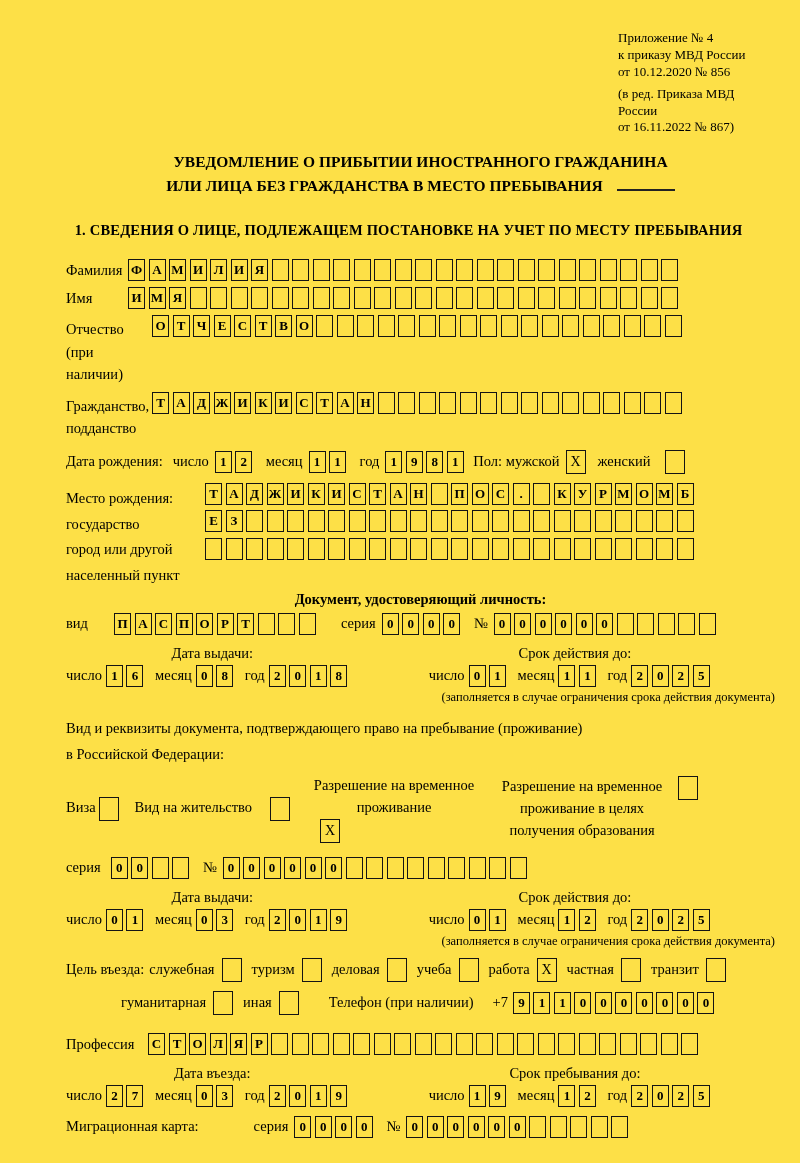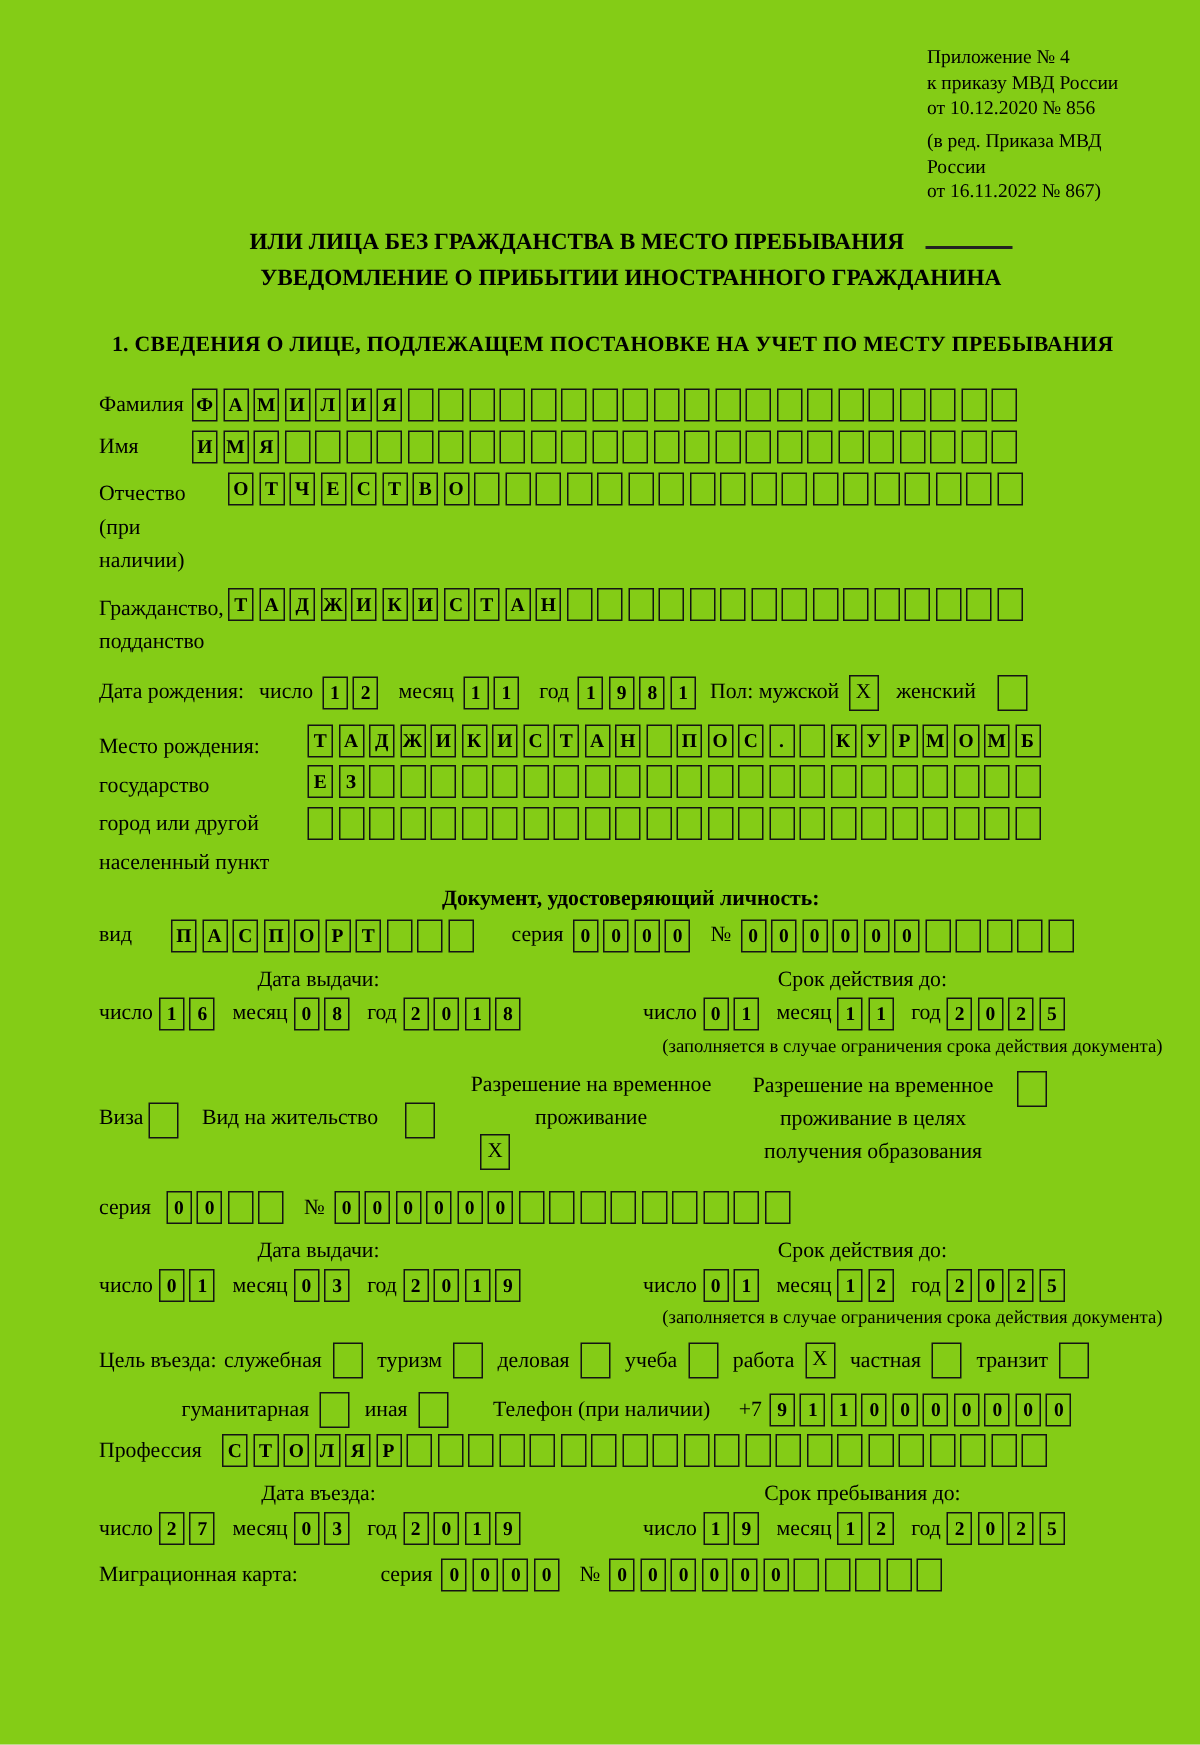--- a/index.html
+++ b/index.html
@@ -1,18 +1,18 @@
 <!DOCTYPE html>
 <html><head>
 <meta charset="utf-8">
 <style>
   * { margin:0; padding:0; box-sizing:border-box; }
   html,body { background:#e8e8e8; }
   .page {
-    width:800px; height:1163px; margin:0 auto; background:#84cc16; color:#000;
+    width:800px; height:1163px; margin:0 auto; background:#fde047; color:#000;
     font-family:"Liberation Serif","DejaVu Serif",serif; font-size:14.5px;
     padding:30px 25px 0 66px; overflow:hidden; position:relative;
   }
   .appendix { margin-left:552px; font-size:13px; line-height:1.3; }
   .appendix .gap { height:5px; }
   .forma { text-align:right; font-weight:bold; font-size:15px; margin:14px 12px 0 0; letter-spacing:.5px; }
   .title { text-align:center; font-weight:bold; font-size:15.5px; line-height:1.55; margin-top:14px; }
   .title .uline { display:inline-block; width:58px; border-bottom:2px solid #222; height:14px; margin-left:14px; }
   .sec-heading { font-weight:bold; font-size:14.5px; margin:24px 0 0 -24px; text-align:center; letter-spacing:.2px; }
   .row { display:flex; align-items:flex-start; margin-top:6px; }
@@ -56,22 +56,22 @@
     <div>Приложение № 4</div>
     <div>к приказу МВД России</div>
     <div>от 10.12.2020 № 856</div>
     <div class="gap"></div>
     <div>(в ред. Приказа МВД России</div>
     <div>от 16.11.2022 № 867)</div>
   </div>
 
 
   <div class="title">
+    <div>УВЕДОМЛЕНИЕ О ПРИБЫТИИ ИНОСТРАННОГО ГРАЖДАНИНА</div>
     <div><span>ИЛИ ЛИЦА БЕЗ ГРАЖДАНСТВА В МЕСТО ПРЕБЫВАНИЯ</span><span class="uline"></span></div>
-    <div>УВЕДОМЛЕНИЕ О ПРИБЫТИИ ИНОСТРАННОГО ГРАЖДАНИНА</div>
   </div>
 
   <div class="sec-heading">1. СВЕДЕНИЯ О ЛИЦЕ, ПОДЛЕЖАЩЕМ ПОСТАНОВКЕ НА УЧЕТ ПО МЕСТУ ПРЕБЫВАНИЯ</div>
 
   <div class="row" style="margin-top:20px;">
     <span class="lbl" style="width:62px;">Фамилия</span>
     <span class="cells">
         <span class="cell">Ф</span>
         <span class="cell">А</span>
         <span class="cell">М</span>
@@ -399,20 +399,24 @@
             <span class="cell">2</span>
             <span class="cell">0</span>
             <span class="cell">2</span>
             <span class="cell">5</span>
           </span>
       </div>
     </div>
   </div>
   <div class="small-note">(заполняется в случае ограничения срока действия документа)</div>
 
+  <div style="margin-top:10px; line-height:1.8;">
+    <div>Вид и реквизиты документа, подтверждающего право на пребывание (проживание)</div>
+    <div>в Российской Федерации:</div>
+  </div>
 
   <div class="opts-row">
     <span class="opt">
       <span class="olabel">Виза</span>
       <span class="cbx" style="margin-left:3px;"></span>
     </span>
     <span class="opt" style="margin-left:16px;">
       <span class="olabel">Вид на жительство</span>
       <span class="cbx" style="margin-left:18px;"></span>
     </span>
@@ -534,21 +538,21 @@
         <span class="cell">0</span>
         <span class="cell">0</span>
         <span class="cell">0</span>
         <span class="cell">0</span>
         <span class="cell">0</span>
         <span class="cell">0</span>
         <span class="cell">0</span>
       </span>
   </div>
 
-  <div class="row" style="margin-top:4px;">
+  <div class="row" style="margin-top:18px;">
     <span class="lbl" style="width:82px;">Профессия</span>
     <span class="cells">
         <span class="cell">С</span>
         <span class="cell">Т</span>
         <span class="cell">О</span>
         <span class="cell">Л</span>
         <span class="cell">Я</span>
         <span class="cell">Р</span>
         <span class="cell"></span>
         <span class="cell"></span>

